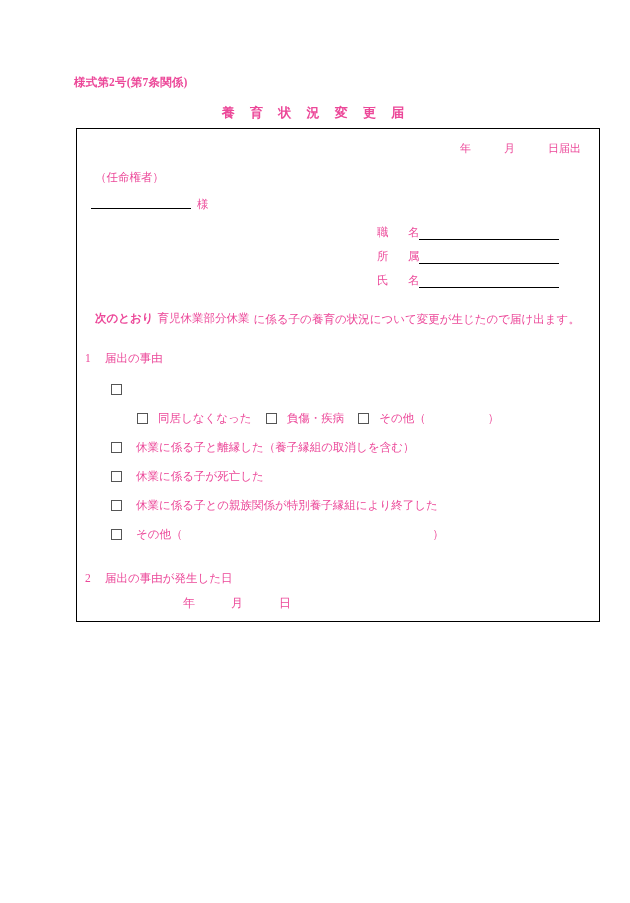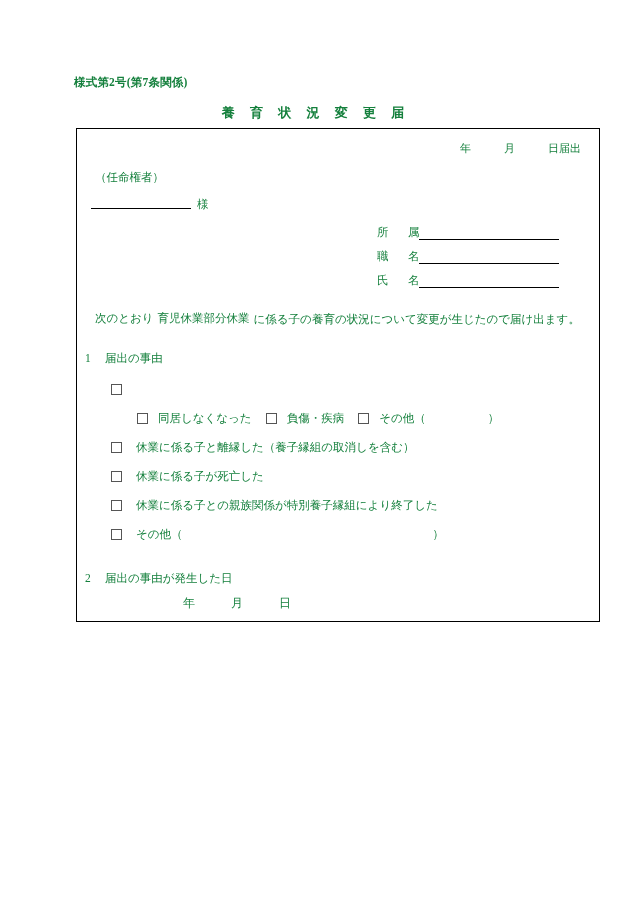--- a/index.html
+++ b/index.html
@@ -8,21 +8,21 @@
     background: #f2f2f2;
   }
   .page {
     position: relative;
     width: 630px;
     height: 903px;
     background: #ffffff;
     margin: 0 auto;
     overflow: hidden;
     font-family: "Liberation Serif", "DejaVu Serif", serif;
-    color: #15803d;
+    color: #ec4899;
   }
 
   .form-code {
     position: absolute;
     left: 74px;
     top: 75px;
     font-size: 11.5px;
     font-weight: bold;
     letter-spacing: 0.2px;
     white-space: nowrap;
@@ -113,21 +113,21 @@
     white-space: nowrap;
   }
   .statement .stacked {
     display: inline-flex;
     flex-direction: row;
     line-height: 1.32;
     margin: 0 4px;
     font-size: 11.5px;
     text-align: right;
   }
-  .statement .pre { padding-bottom: 1px; }
+  .statement .pre { padding-bottom: 1px; font-weight: bold; }
   .statement .post { padding-top: 2px; }
 
   .section {
     position: absolute;
     font-size: 11.5px;
     white-space: nowrap;
   }
   .section-1 { left: 8px; top: 222px; }
   .section-2 { left: 8px; top: 442px; }
   .section .num { display: inline-block; width: 20px; text-align: left; }
@@ -188,25 +188,25 @@
     <div class="date-line">年　　　月　　　日届出</div>
 
     <div class="appointer">（任命権者）</div>
 
     <div class="addressee">
       <span class="blank"></span><span class="sama">様</span>
     </div>
 
     <div class="applicant-block">
       <div class="applicant-row">
+        <span class="lbl">職　名</span>
+        <span class="rule"></span>
+      </div>
+      <div class="applicant-row">
         <span class="lbl">所　属</span>
-        <span class="rule"></span>
-      </div>
-      <div class="applicant-row">
-        <span class="lbl">職　名</span>
         <span class="rule"></span>
       </div>
       <div class="applicant-row">
         <span class="lbl">氏　名</span>
         <span class="rule"></span>
       </div>
     </div>
 
     <div class="statement">
       <span class="pre">次のとおり</span>

